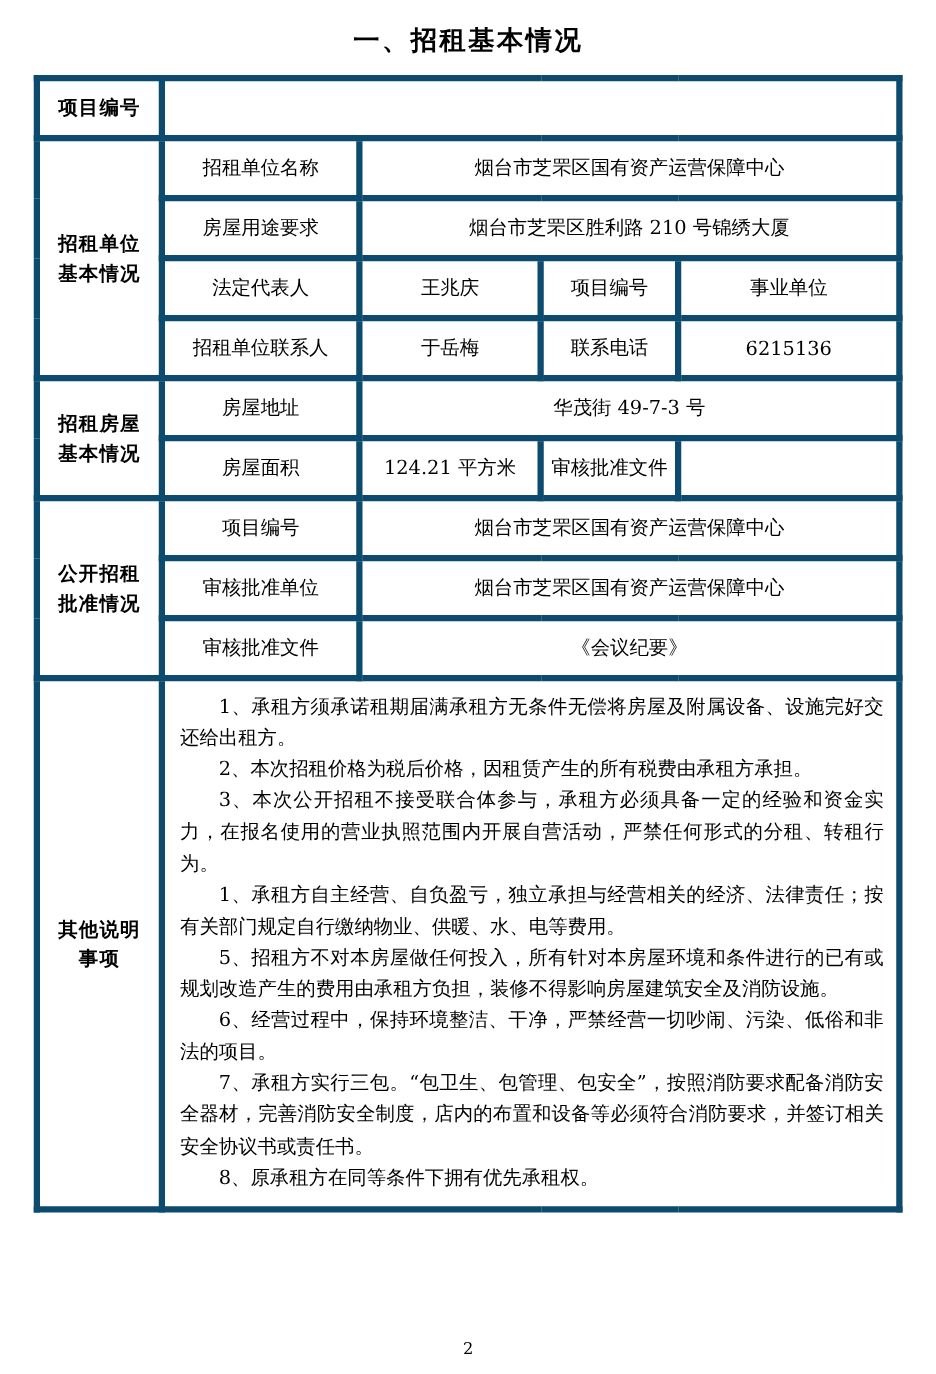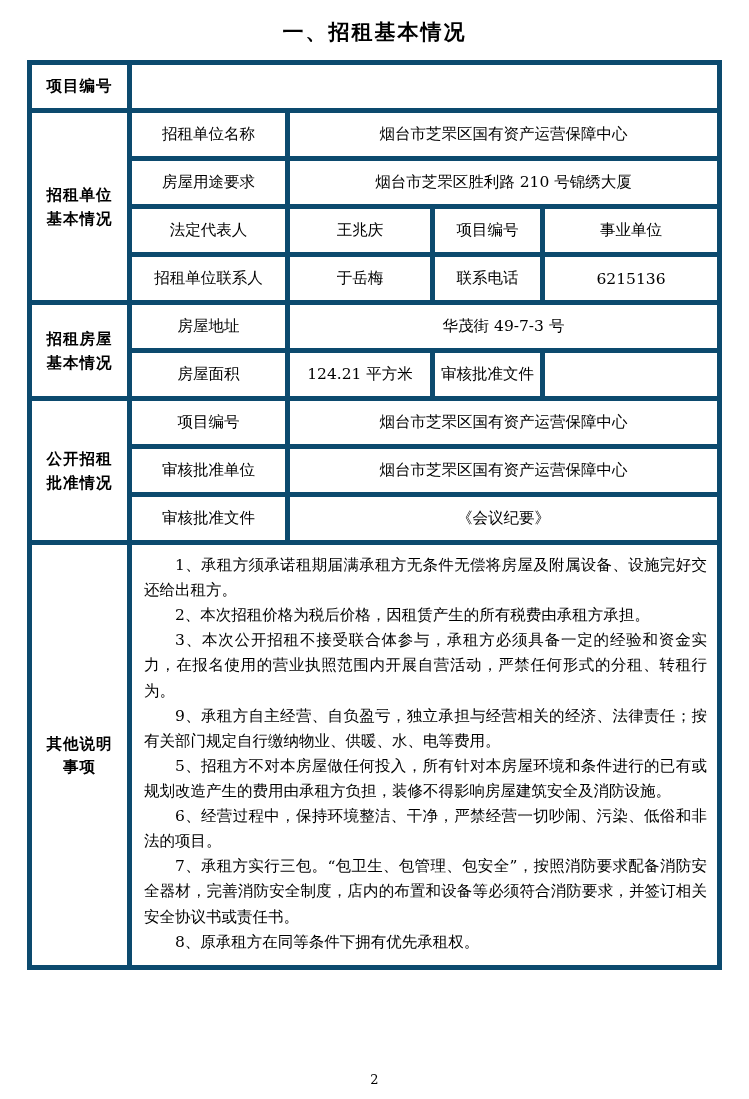--- a/index.html
+++ b/index.html
@@ -157,21 +157,21 @@
         <td class="sublabel">审核批准文件</td>
         <td class="value" colspan="3">《会议纪要》</td>
       </tr>
 
       <tr>
         <td class="label-vert"><span>其他说明</span><br><span>事项</span></td>
         <td class="notes-cell" colspan="4">
           <p>1、承租方须承诺租期届满承租方无条件无偿将房屋及附属设备、设施完好交还给出租方。</p>
           <p>2、本次招租价格为税后价格，因租赁产生的所有税费由承租方承担。</p>
           <p>3、本次公开招租不接受联合体参与，承租方必须具备一定的经验和资金实力，在报名使用的营业执照范围内开展自营活动，严禁任何形式的分租、转租行为。</p>
-          <p>9、承租方自主经营、自负盈亏，独立承担与经营相关的经济、法律责任；按有关部门规定自行缴纳物业、供暖、水、电等费用。</p>
+          <p>1、承租方自主经营、自负盈亏，独立承担与经营相关的经济、法律责任；按有关部门规定自行缴纳物业、供暖、水、电等费用。</p>
           <p>5、招租方不对本房屋做任何投入，所有针对本房屋环境和条件进行的已有或规划改造产生的费用由承租方负担，装修不得影响房屋建筑安全及消防设施。</p>
           <p>6、经营过程中，保持环境整洁、干净，严禁经营一切吵闹、污染、低俗和非法的项目。</p>
           <p>7、承租方实行三包。“包卫生、包管理、包安全”，按照消防要求配备消防安全器材，完善消防安全制度，店内的布置和设备等必须符合消防要求，并签订相关安全协议书或责任书。</p>
           <p>8、原承租方在同等条件下拥有优先承租权。</p>
         </td>
       </tr>
     </tbody>
   </table>
 
   <div class="footer-pagenum">2</div>

